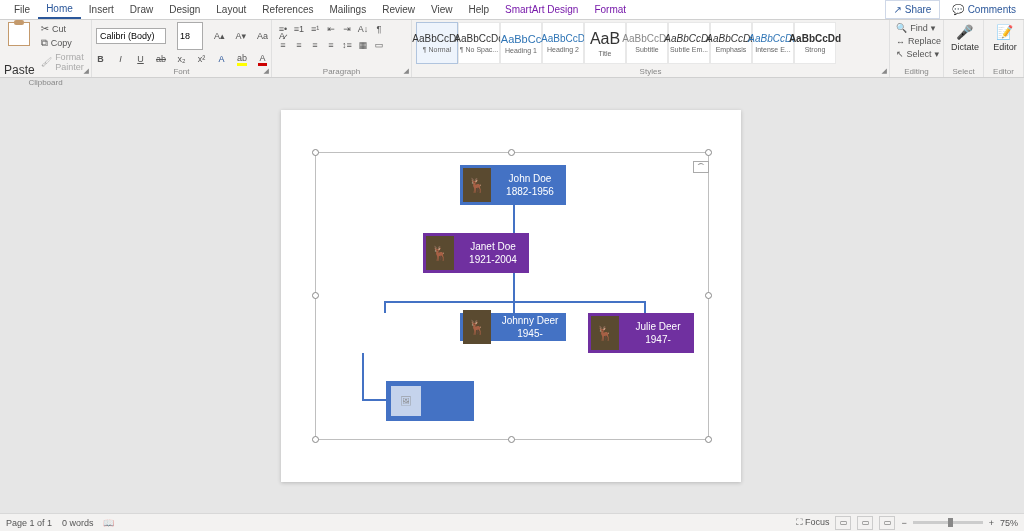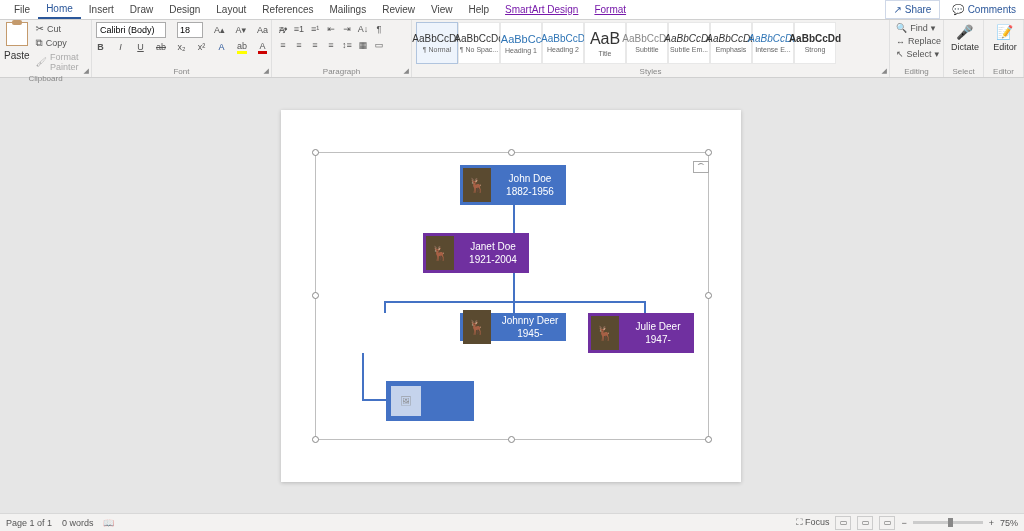--- a/index.html
+++ b/index.html
@@ -2,21 +2,21 @@
 <html><head>
 <meta charset="utf-8">
 <style>
 * { margin: 0; padding: 0; box-sizing: border-box; font-family: "Segoe UI", Arial, sans-serif; }
 body { background: #e6e6e6; width: 1024px; height: 531px; overflow: hidden; font-size: 11px; color: #333; }
 
 
 .tabs { display: flex; align-items: center; background: #fff; height: 20px; border-bottom: 1px solid #d0d0d0; padding-left: 6px; }
 .tab { padding: 3px 8px; font-size: 10px; color: #444; cursor: pointer; }
 .tab.active { color: #2b579a; border-bottom: 2px solid #2b579a; }
-.tab.color { color: #7719aa; text-decoration: underline; }
+.tab.color { color: #7719aa; }
 .tabs-right { margin-left: auto; display: flex; align-items: center; }
 .share-btn { color: #2b579a; font-size: 10px; padding: 3px 8px; border: 1px solid #cfd8e8; margin-right: 4px; }
 .comments-btn { color: #2b579a; font-size: 10px; padding: 5px 8px; }
 
 
 .ribbon { display: flex; background: #f3f2f1; height: 58px; border-bottom: 1px solid #d0d0d0; }
 .group { display: flex; flex-direction: column; border-right: 1px solid #e0e0e0; padding: 2px 4px 0 4px; position: relative; }
 .group-label { font-size: 8px; color: #888; text-align: center; padding: 1px 0; margin-top: auto; }
 .group-content { display: flex; align-items: flex-start; gap: 4px; flex: 1; }
 .dialog-launcher { position: absolute; right: 2px; bottom: 2px; font-size: 7px; color: #888; }
@@ -26,21 +26,21 @@
 .paste-icon { width: 22px; height: 24px; background: #fff; border: 1px solid #c49a6c; position: relative; }
 .paste-icon::before { content: ""; position: absolute; top: -3px; left: 5px; width: 10px; height: 5px; background: #c49a6c; border-radius: 2px; }
 .small-btns { display: flex; flex-direction: column; gap: 1px; font-size: 9px; color: #555; }
 .small-btn { display: flex; align-items: center; gap: 3px; padding: 1px 2px; }
 .cut-icon { font-size: 10px; }
 .copy-icon { font-size: 10px; }
 
 
 .font-row { display: flex; align-items: center; gap: 11px; }
 .font-name { width: 70px; height: 16px; border: 1px solid #ababab; background: #fff; font-size: 9px; padding: 1px 3px; }
-.font-size { width: 26px; height: 16px; border: 1px solid #ababab; background: #fff; font-size: 9px; padding: 1px 2px; }
+.font-size { width: 26px; height: 28px; border: 1px solid #ababab; background: #fff; font-size: 9px; padding: 1px 2px; }
 .mini-btn { width: 14px; height: 14px; display: inline-flex; align-items: center; justify-content: center; font-size: 9px; color: #555; }
 .font-col { display: flex; flex-direction: column; gap: 2px; }
 
 
 .para-col { display: flex; flex-direction: column; gap: 2px; }
 .para-row { display: flex; align-items: center; gap: 2px; }
 
 
 .styles-gallery { display: flex; gap: 0; }
 .style-item { width: 42px; height: 42px; border: 1px solid #e8e8e8; background: #fff; display: flex; flex-direction: column; align-items: center; justify-content: center; font-size: 7px; color: #666; }
@@ -113,21 +113,21 @@
     <div class="comments-btn">💬 <span>Comments</span></div>
   </div>
 </div>
 
 <div class="ribbon">
 
   <div class="group" style="width:92px">
     <div class="group-content">
       <div class="paste-btn">
         <div class="paste-icon"></div>
-        <div style="font-size:10px;margin-top:4px">Paste</div>
+        <div style="font-size:12px;margin-top:17px">Paste</div>
       </div>
       <div class="small-btns">
         <div class="small-btn">
             <span class="cut-icon">✂</span>
             <span>Cut</span>
           </div>
         <div class="small-btn">
             <span class="copy-icon">⧉</span>
             <span>Copy</span>
           </div>

